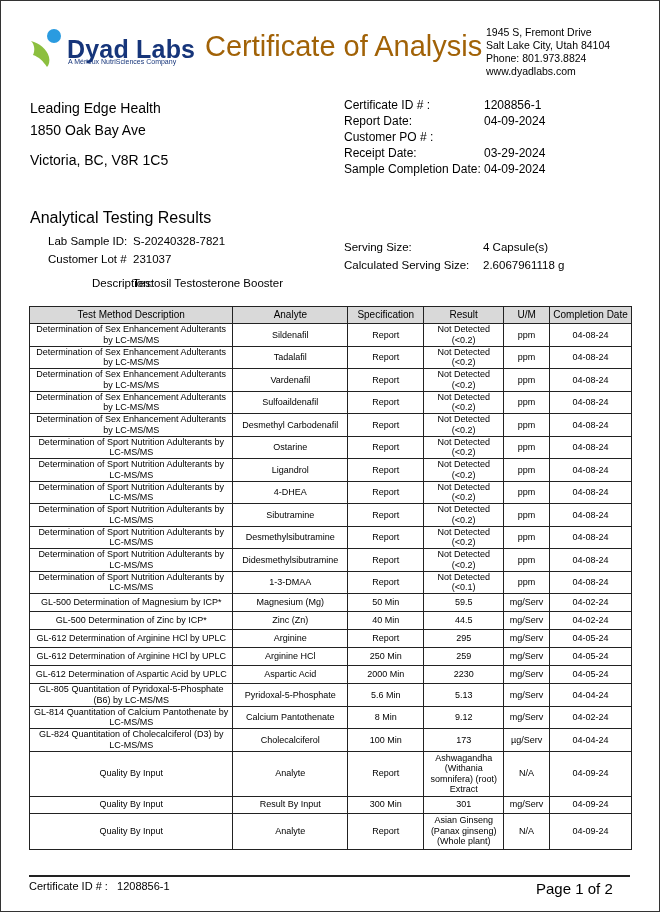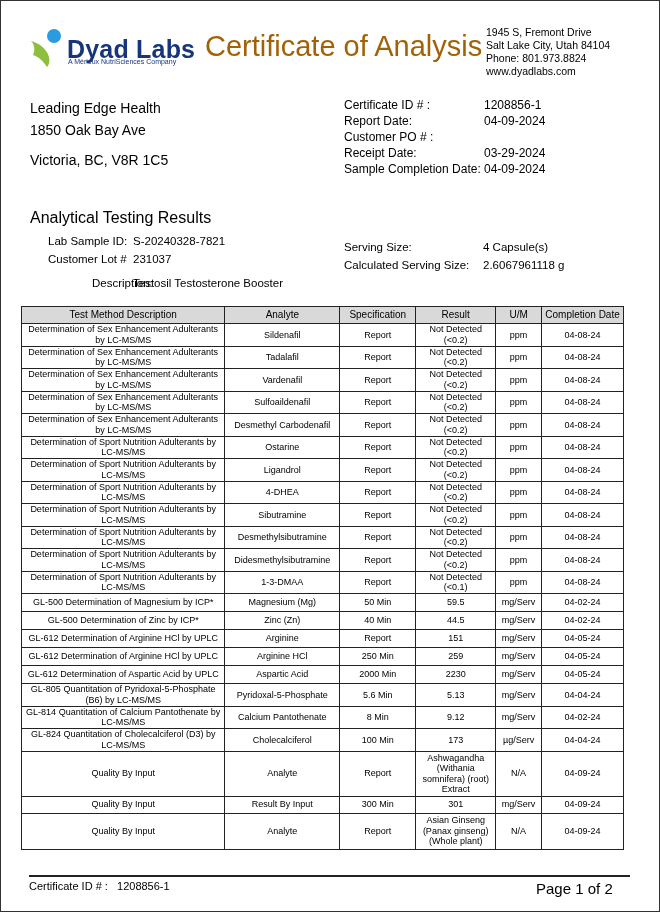--- a/index.html
+++ b/index.html
@@ -25,21 +25,21 @@
     .section-title { position: absolute; left: 29px; top: 208px; font-size: 16px; }
     .sample-left { position: absolute; left: 47px; top: 231px; font-size: 11.5px; line-height: 18px; }
     .sample-left .row { display: flex; }
     .sample-left .lbl { width: 85px; white-space: nowrap; }
     .sample-right { position: absolute; left: 343px; top: 231px; font-size: 11.5px; line-height: 18px; margin-top: 6px; }
     .sample-right .row { display: flex; }
     .sample-right .lbl { width: 139px; white-space: nowrap; }
     .description { position: absolute; left: 47px; top: 276px; font-size: 11.5px; display: flex; }
     .description .lbl { width: 85px; padding-left: 44px; }
 
-    table.results { position: absolute; left: 20px; top: 305px; width: 603px; border-collapse: collapse; font-size: 9px; }
+    table.results { position: absolute; left: 28px; top: 305px; width: 603px; border-collapse: collapse; font-size: 9px; }
     table.results th, table.results td { border: 1.5px solid #222; text-align: center; vertical-align: middle; padding: 0 2px; line-height: 10.5px; }
     table.results th { background: #d9d9d9; font-weight: normal; font-size: 10px; height: 17px; }
     col.c1 { width: 204px; } col.c2 { width: 115px; } col.c3 { width: 76px; } col.c4 { width: 80px; } col.c5 { width: 46px; } col.c6 { width: 82px; }
     tr.h2 td { height: 22.5px; }
     tr.h1 td { height: 18px; }
     tr.h4 td { height: 45px; }
     tr.h3 td { height: 36px; }
     tr.h1b td { height: 17px; }
 
     .footer-line { position: absolute; left: 28px; top: 874px; width: 601px; height: 2px; background: #222; }
@@ -257,21 +257,21 @@
           <td>Zinc (Zn)</td>
           <td>40 Min</td>
           <td>44.5</td>
           <td>mg/Serv</td>
           <td>04-02-24</td>
         </tr>
         <tr class="h1">
           <td>GL-612 Determination of Arginine HCl by UPLC</td>
           <td>Arginine</td>
           <td>Report</td>
-          <td>151</td>
+          <td>295</td>
           <td>mg/Serv</td>
           <td>04-05-24</td>
         </tr>
         <tr class="h1">
           <td>GL-612 Determination of Arginine HCl by UPLC</td>
           <td>Arginine HCl</td>
           <td>250 Min</td>
           <td>259</td>
           <td>mg/Serv</td>
           <td>04-05-24</td>

